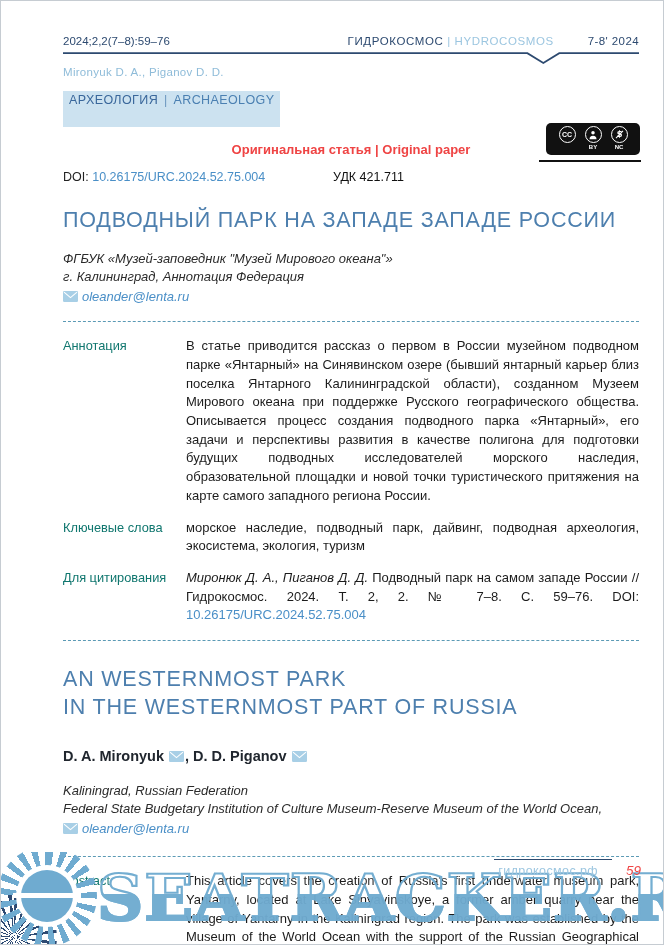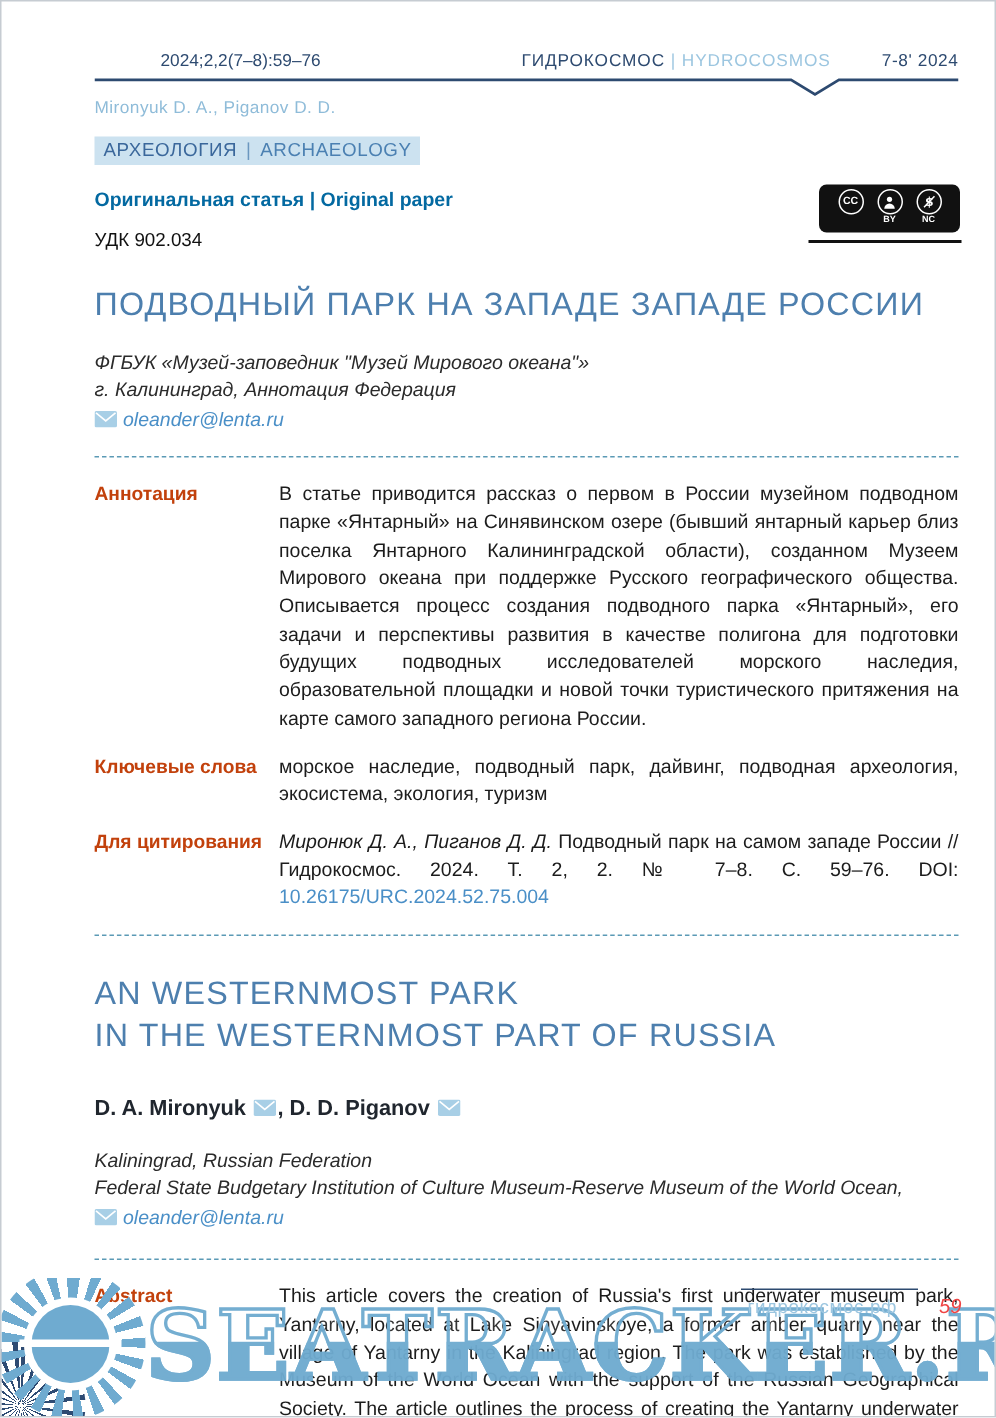--- a/index.html
+++ b/index.html
@@ -3,32 +3,32 @@
 <meta charset="utf-8">
 <style>
   html,body{margin:0;padding:0;background:#eef0f2;}
   .page{
     position:relative; width:664px; height:945px; box-sizing:border-box;
     background:#ffffff; border:1px solid #c6ccd2; overflow:hidden;
     padding:34px 24px 0 62px;
     font-family:"Liberation Sans", sans-serif; color:#222;
   }
   
-  .header-row{display:flex; align-items:baseline; font-size:11.5px; color:#2d4a70;margin-left:44px;}
+  .header-row{display:flex; align-items:baseline; font-size:11.5px; color:#2d4a70;}
   .journal-block{margin-left:auto; margin-right:34px; letter-spacing:0.6px;}
   .journal-en{color:#9cc6e0;}
   .issue-number{letter-spacing:0.4px;}
   .header-rule{display:block; width:100%; height:13px; margin-top:5px;}
   .running-authors{font-size:11.5px; color:#8fbcd9; margin-top:1px; letter-spacing:0.3px;}
   
-  .section-label{display:inline-block; background:#cce2f0; padding:2px 6px 3px 6px;
+  .section-label{display:inline-block; background:#cce2f0; padding:2px 6px 20px 6px;
     font-size:12.5px; letter-spacing:0.4px; margin-top:13px; color:#3a679b;}
   .section-en{color:#4b80b2;}
   .section-div{color:#6b97bf; padding:0 2px;}
-  .article-type{font-size:13px; font-weight:bold; color:#0369a1; margin-top:15px;}
+  .article-type{font-size:13px; font-weight:bold; color:#ef4444; margin-top:15px;text-align:center;}
   .doi-row{display:flex; font-size:12.5px; margin-top:13px; align-items:baseline;}
   .doi-part{width:270px;}
   .doi-link,.cite-doi,.email-link{color:#4a8fc7; text-decoration:none;}
   .udk{color:#111;}
   
   .cc-badge{position:absolute; top:122px; right:23px; width:94px; height:32px;
     background:#111; border-radius:5px; display:flex; align-items:flex-start;
     justify-content:center; gap:4px; padding-top:3px; box-sizing:border-box; cursor:pointer;}
   .cc-item{display:flex; flex-direction:column; align-items:center; width:22px;}
   .cc-circle{width:17px; height:17px; border:1.6px solid #fff; border-radius:50%;
@@ -41,21 +41,21 @@
   .authors-row{margin-top:27px; font-size:14.5px; font-weight:bold; color:#20262e;}
   .env-icon{display:inline-block; vertical-align:-1px; margin:0 1px 0 5px;}
   .affiliation{margin-top:17px; font-size:13px; font-style:italic; color:#2b2b2b; line-height:1.35;}
   .email-row{margin-top:4px; font-size:13px; font-style:italic;}
   .email-row .env-icon{margin:0 4px 0 0;}
   
   .dashed{border:none; border-top:1.4px dashed #5b9ab5; height:0; margin:0;}
   .d1{margin-top:16px;} .d2{margin-top:15px;} .d3{margin-top:19px;}
   
   .info-grid{display:grid; grid-template-columns:123px 1fr; row-gap:13px; margin-top:15px;}
-  .info-label{font-size:12.8px; font-weight:bold; color:#c2410c; padding-top:1px;}
+  .info-label{font-size:12.8px; font-weight:normal; color:#0f766e; padding-top:1px;}
   .info-text{font-size:13px; line-height:1.44; text-align:justify; color:#1c1c1c;}
   .cite-authors{font-style:italic;}
   
   .en-title{margin-top:25px; font-size:21.5px; letter-spacing:0.8px; color:#4d7fae; line-height:1.28; font-weight:400;}
   
   .watermark{position:absolute; left:0; top:851px; width:664px; height:94px;
     pointer-events:none; z-index:5; overflow:hidden;}
   .sun{position:absolute; left:-4px; top:-6px; width:100px; height:100px;}
   .star-navy{position:absolute; left:-30px; top:42px; width:86px; height:86px; border-radius:50%;
     background:repeating-conic-gradient(#2e4b73 0deg 5deg, transparent 5deg 16deg);}
@@ -96,21 +96,25 @@
 
   <div>
     <span class="section-label">
       <span>АРХЕОЛОГИЯ</span>
       <span class="section-div">|</span>
       <span class="section-en">ARCHAEOLOGY</span>
     </span>
   </div>
   <div class="article-type">Оригинальная статья | Original paper</div>
   <div class="doi-row">
-    <span class="udk">УДК 902.034</span>
+    <span class="doi-part">
+      <span>DOI:</span>
+      <a class="doi-link" href="#">10.26175/URC.2024.52.75.004</a>
+    </span>
+    <span class="udk">УДК 421.711</span>
   </div>
 
   <div class="cc-badge">
     <span class="cc-item">
       <span class="cc-circle">CC</span>
       <span class="cc-sub"></span>
     </span>
     <span class="cc-item">
       <span class="cc-circle">
         <svg width="10" height="10" viewBox="0 0 12 12" fill="#fff">

